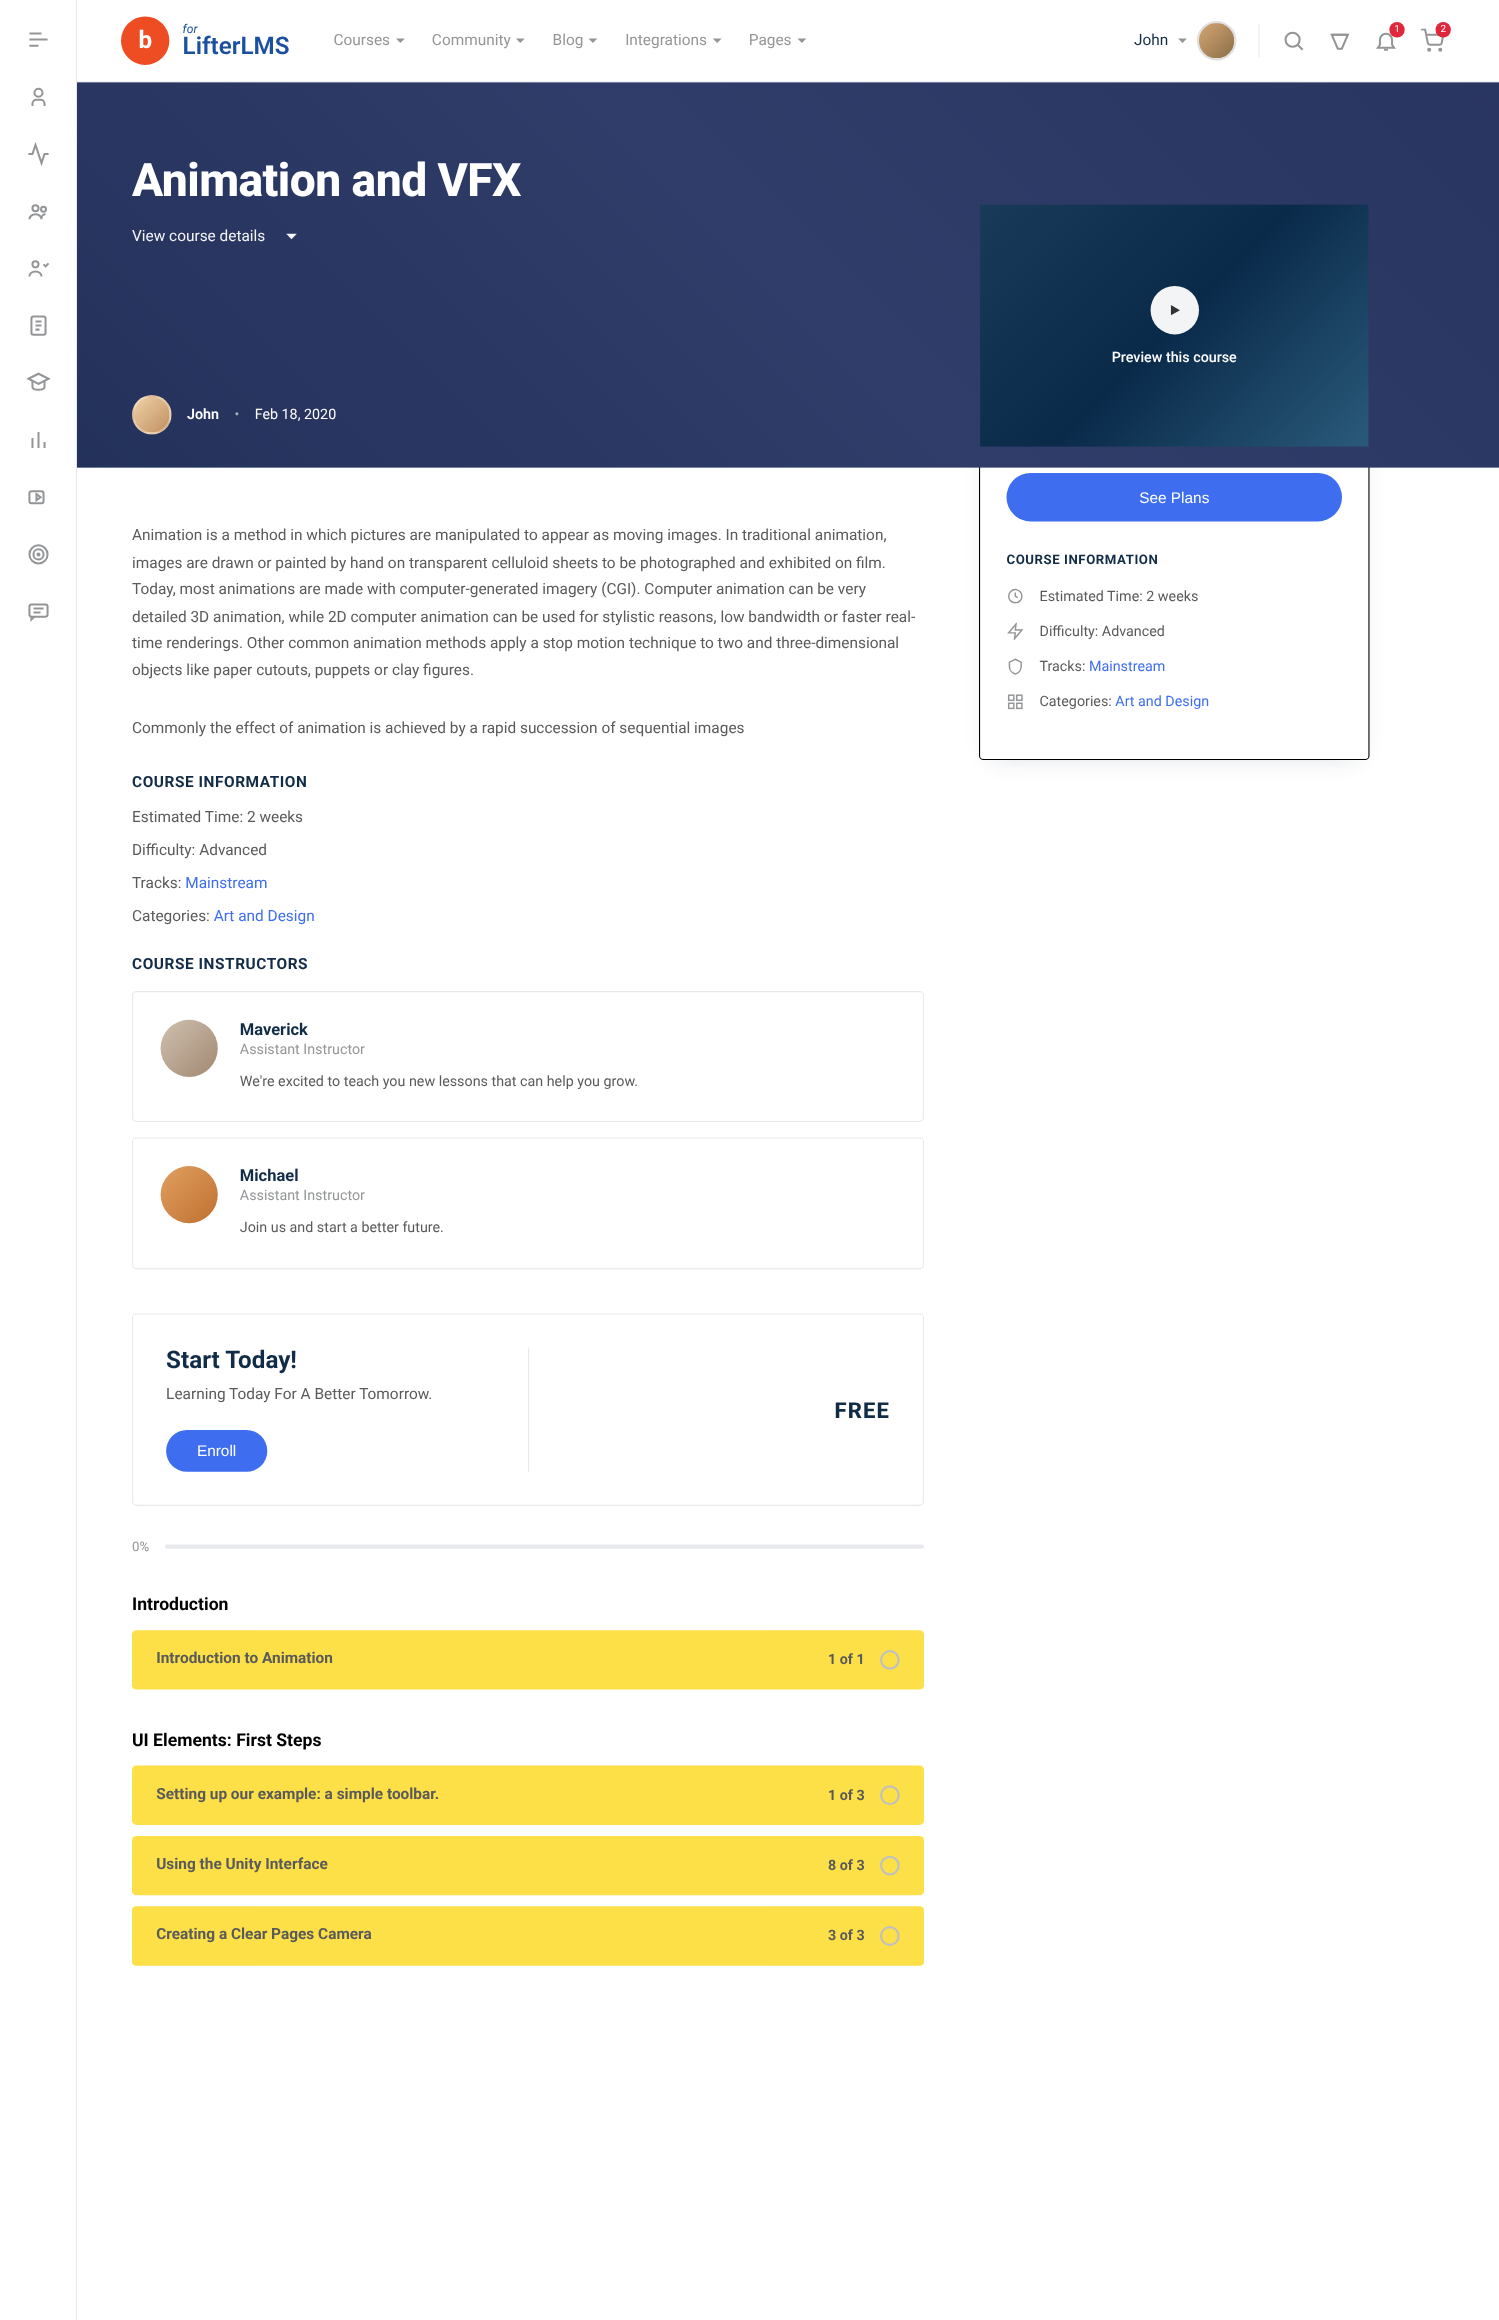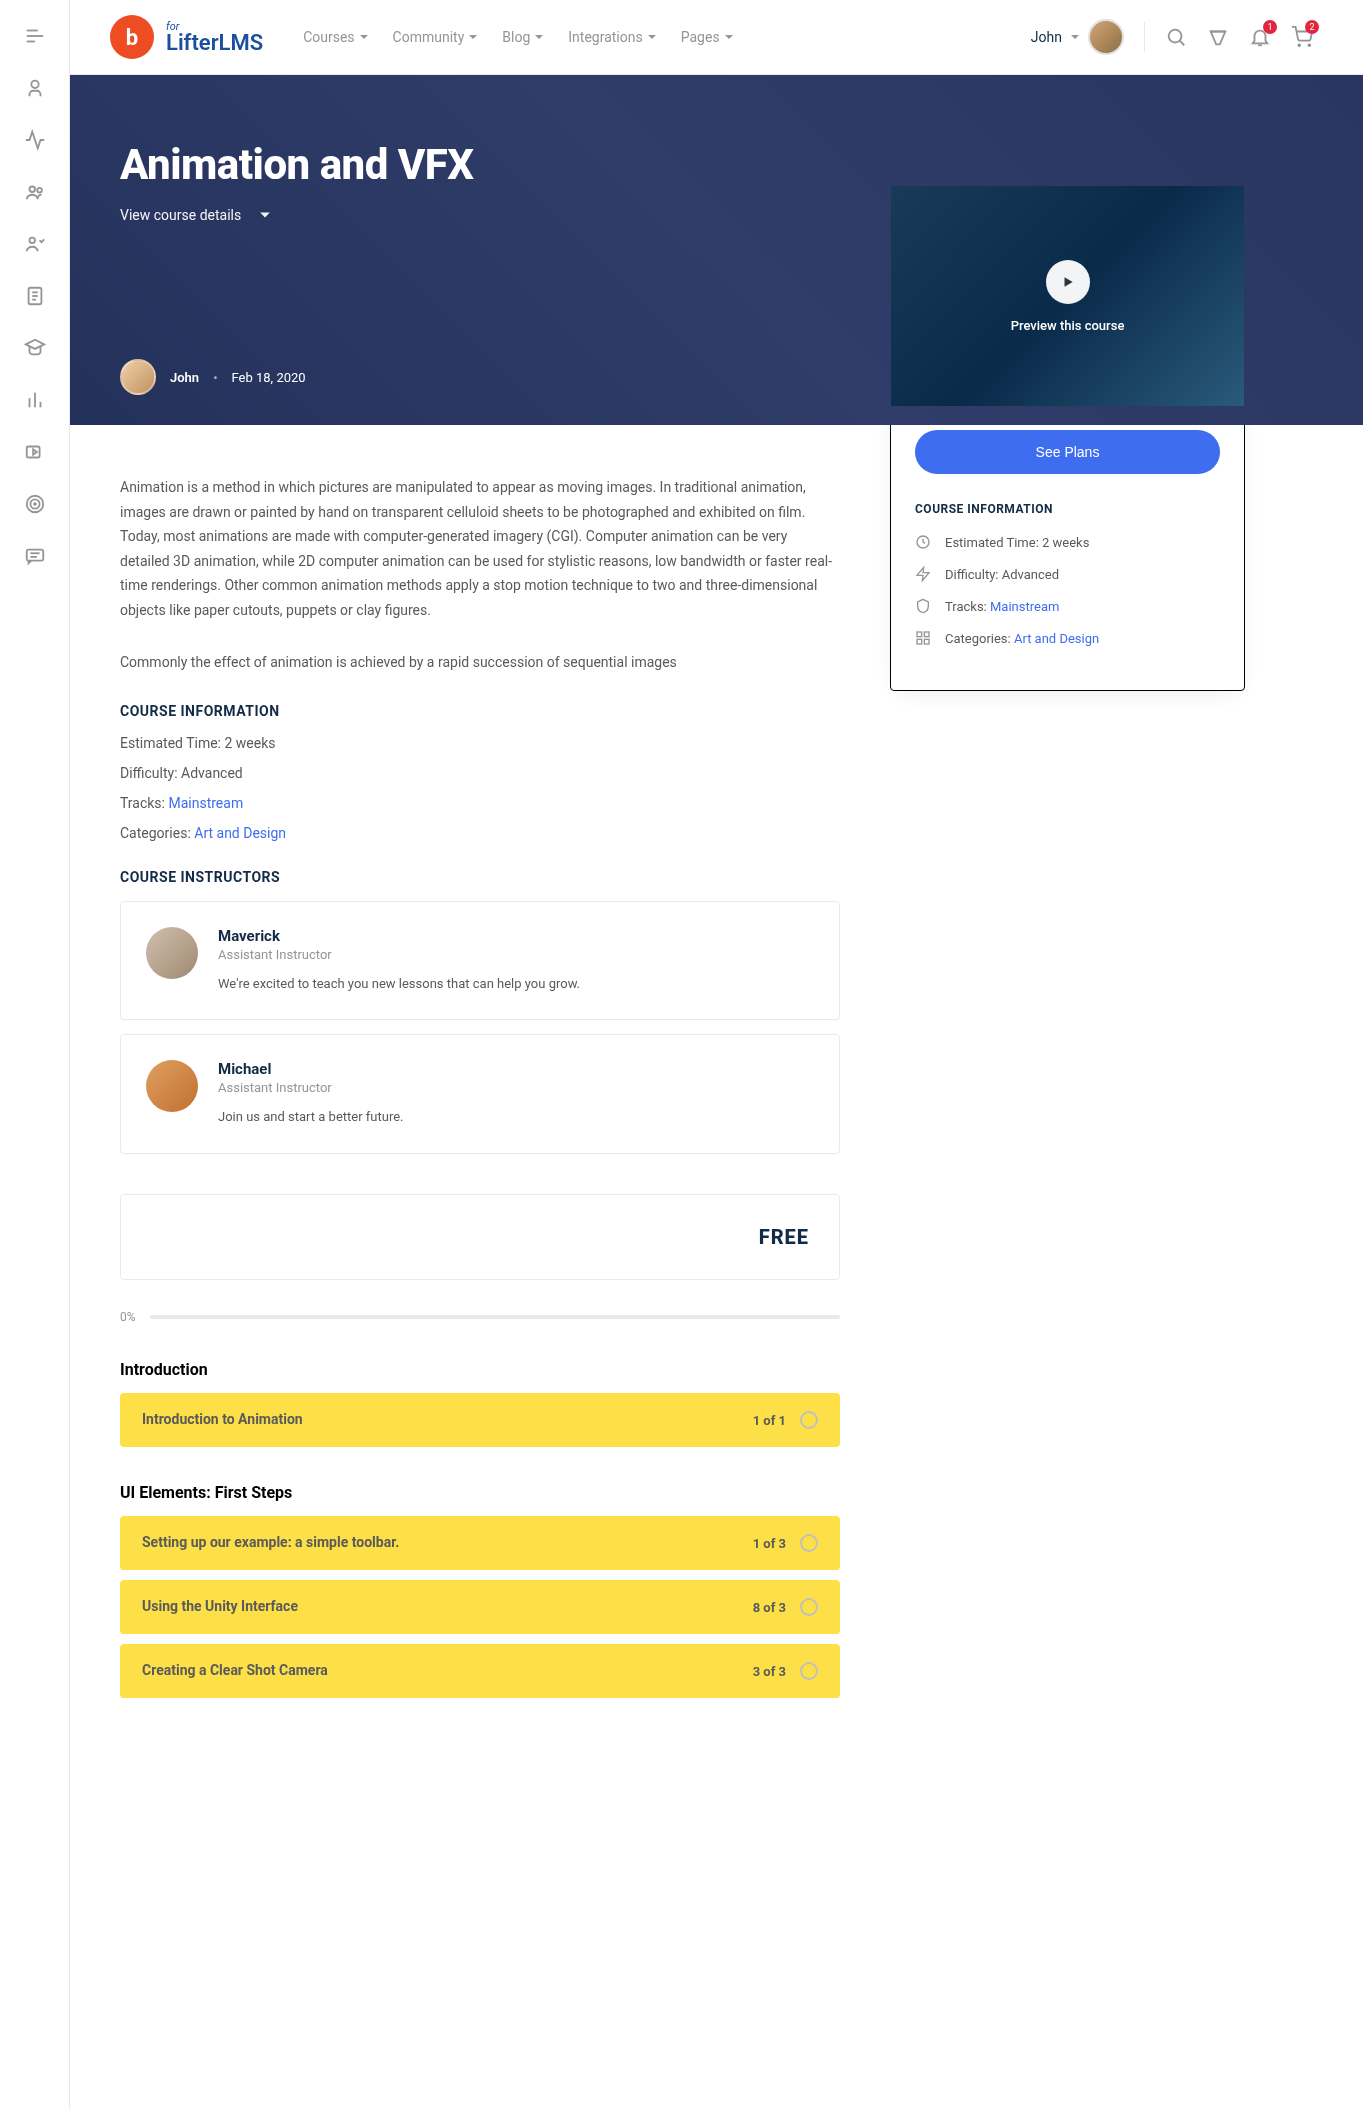--- a/index.html
+++ b/index.html
@@ -273,20 +273,25 @@
               <div class="inst-av mi"></div>
               <div class="inst-body">
                 <div class="inst-name">Michael</div>
                 <div class="inst-role">Assistant Instructor</div>
                 <div class="inst-bio">Join us and start a better future.</div>
               </div>
             </div>
           </div>
 
         <div class="enroll-card">
+          <div class="enroll-left">
+            <div class="enroll-title">Start Today!</div>
+            <div class="enroll-sub">Learning Today For A Better Tomorrow.</div>
+            <button class="enroll-btn">Enroll</button>
+          </div>
           <div class="enroll-right">FREE</div>
         </div>
 
         <div class="progress">
           <span>0%</span>
           <div class="progress-bar"></div>
         </div>
 
         <div id="sections">
             <div class="lesson-sec">
@@ -309,21 +314,21 @@
                 </div>
               </div>
               <div class="lesson">
                 <span>Using the Unity Interface</span>
                 <div class="lesson-meta">
                   <span>8 of 3</span>
                   <div class="lesson-circle"></div>
                 </div>
               </div>
               <div class="lesson">
-                <span>Creating a Clear Shot Camera</span>
+                <span>Creating a Clear Pages Camera</span>
                 <div class="lesson-meta">
                   <span>3 of 3</span>
                   <div class="lesson-circle"></div>
                 </div>
               </div>
             </div>
           </div>
       </div>
 
       <aside class="sidebar">

